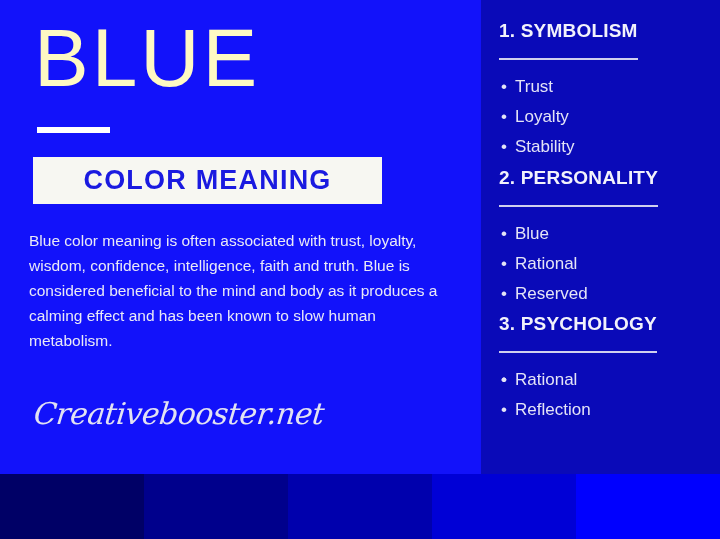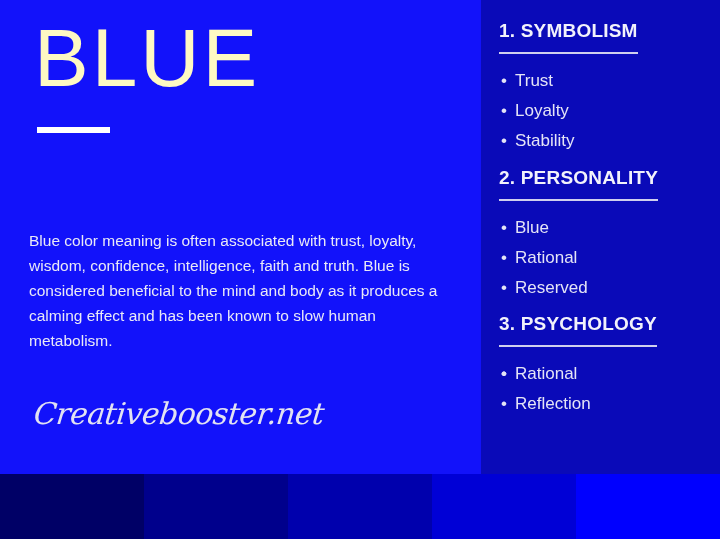--- a/index.html
+++ b/index.html
@@ -105,21 +105,21 @@
   .section-3 { top: 313px; }
 
   .section-heading {
     margin: 0 0 4px 18px;
     font-size: 19px;
     font-weight: bold;
     letter-spacing: 0.2px;
     color: #f2f2fb;
     display: inline-block;
     border-bottom: 2px solid #cfcfee;
-    padding-bottom: 10px;
+    padding-bottom: 16px;
     font-family: "Liberation Sans", sans-serif;
   }
   .bullets {
     list-style: none;
     margin: 8px 0 0 0;
     padding: 0 0 0 34px;
   }
   .bullets li {
     position: relative;
     font-size: 17px;
@@ -150,20 +150,23 @@
 </style>
 </head>
 <body>
 
 <div id="poster">
 
   <div class="left-panel" style="background: rgb(18, 18, 250);">
     <div class="title-blue">BLUE</div>
     <div class="title-rule"></div>
 
+    <div class="meaning-box" style="background: rgb(247, 247, 242);">
+      <span class="meaning-box-text" style="color: rgb(26, 26, 224);">COLOR MEANING</span>
+    </div>
 
     <div class="body-copy">Blue color meaning is often associated with trust, loyalty, wisdom, confidence, intelligence, faith and truth. Blue is considered beneficial to the mind and body as it produces a calming effect and has been known to slow human metabolism.</div>
 
     <div class="signature">Creativebooster.net</div>
   </div>
 
   <div class="right-panel" style="background: rgb(10, 10, 184);">
 
     <div class="section section-1">
       <div class="section-heading">1. SYMBOLISM</div>

